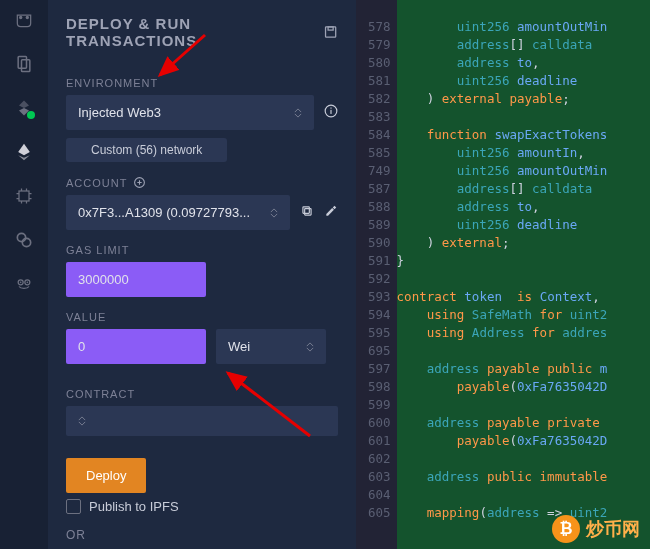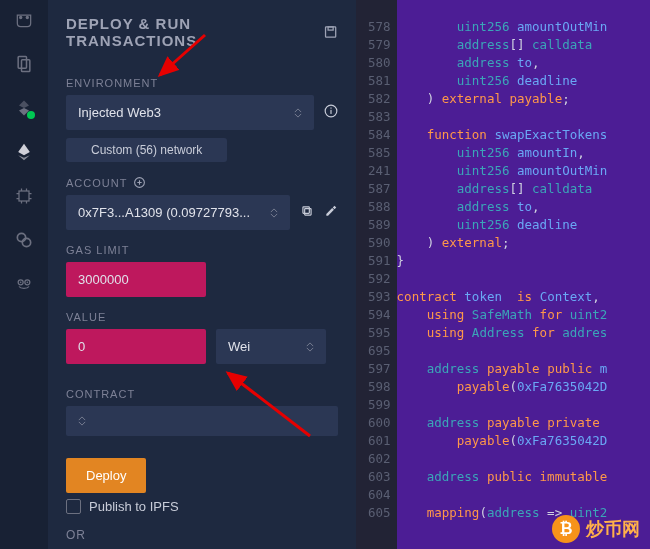--- a/index.html
+++ b/index.html
@@ -94,21 +94,21 @@
   .net-badge {
     display: inline-block;
     background: #2b3754;
     border-radius: 3px;
     padding: 5px 25px;
     color: #c8ccd8;
     font-size: 12px;
     margin-top: 8px;
   }
   .input {
-    background: #be185d;
+    background: #8b5cf6;
     color: #e0e2ea;
     border: none;
     padding: 10px 12px;
     font-size: 13px;
     border-radius: 2px;
     width: 140px;
   }
   .input::placeholder { color: #888da0; }
   .btn-deploy {
     background: #e28522;
@@ -133,21 +133,21 @@
   .or-sep {
     text-align: left; color: #7d8196;
     margin-top: 14px; font-size: 12px;
     letter-spacing: 1px;
   }
 
   .editor {
     position: absolute;
     left: 356px; top: 0;
     right: 0; bottom: 0;
-    background: #4c1d95;
+    background: #14532d;
     display: flex;
     font-family: 'Consolas', monospace;
     font-size: 12.5px;
     line-height: 18px;
     overflow: hidden;
   }
   .gutter {
     background: #222335;
     padding: 18px 6px 0 12px;
     color: #5a5f73;
@@ -349,21 +349,21 @@
 <div class="editor">
   <div class="gutter" id="gutter">
       <div>578</div>
       <div>579</div>
       <div>580</div>
       <div>581</div>
       <div>582</div>
       <div>583</div>
       <div>584</div>
       <div>585</div>
-      <div>241</div>
+      <div>749</div>
       <div>587</div>
       <div>588</div>
       <div>589</div>
       <div>590</div>
       <div>591</div>
       <div>592</div>
       <div>593</div>
       <div>594</div>
       <div>595</div>
       <div>695</div>

